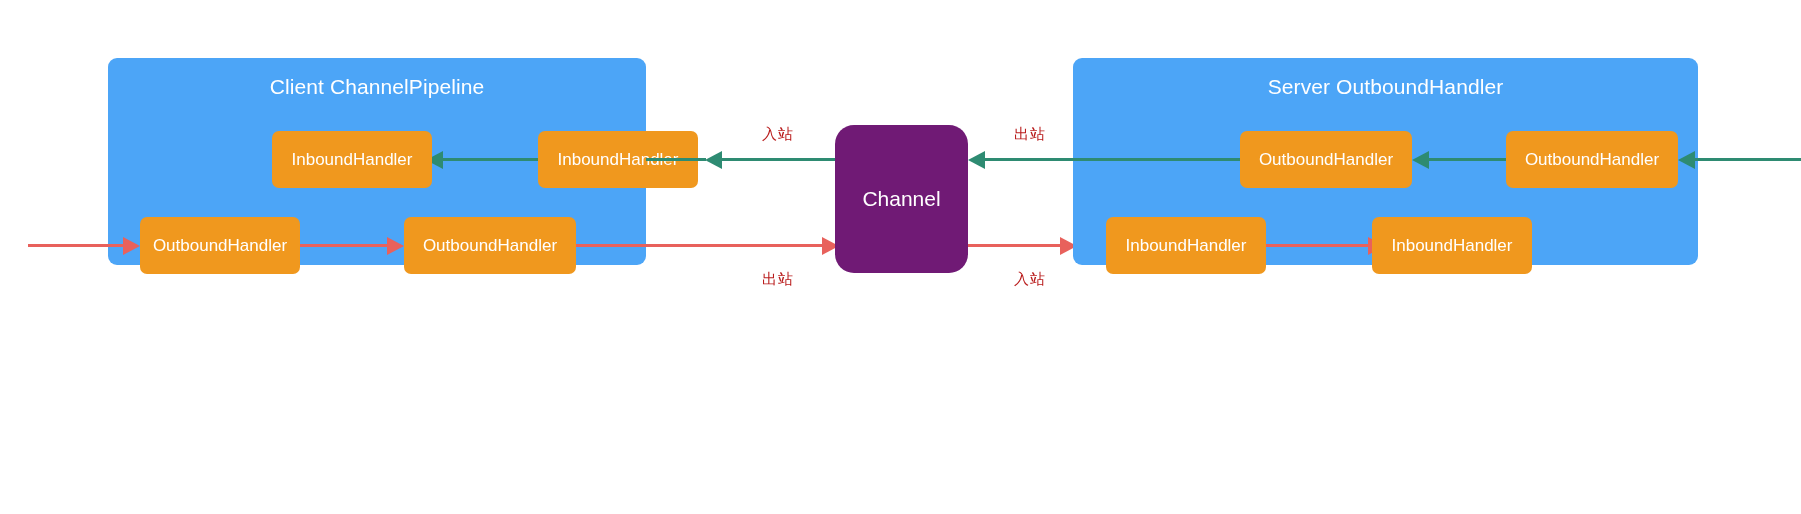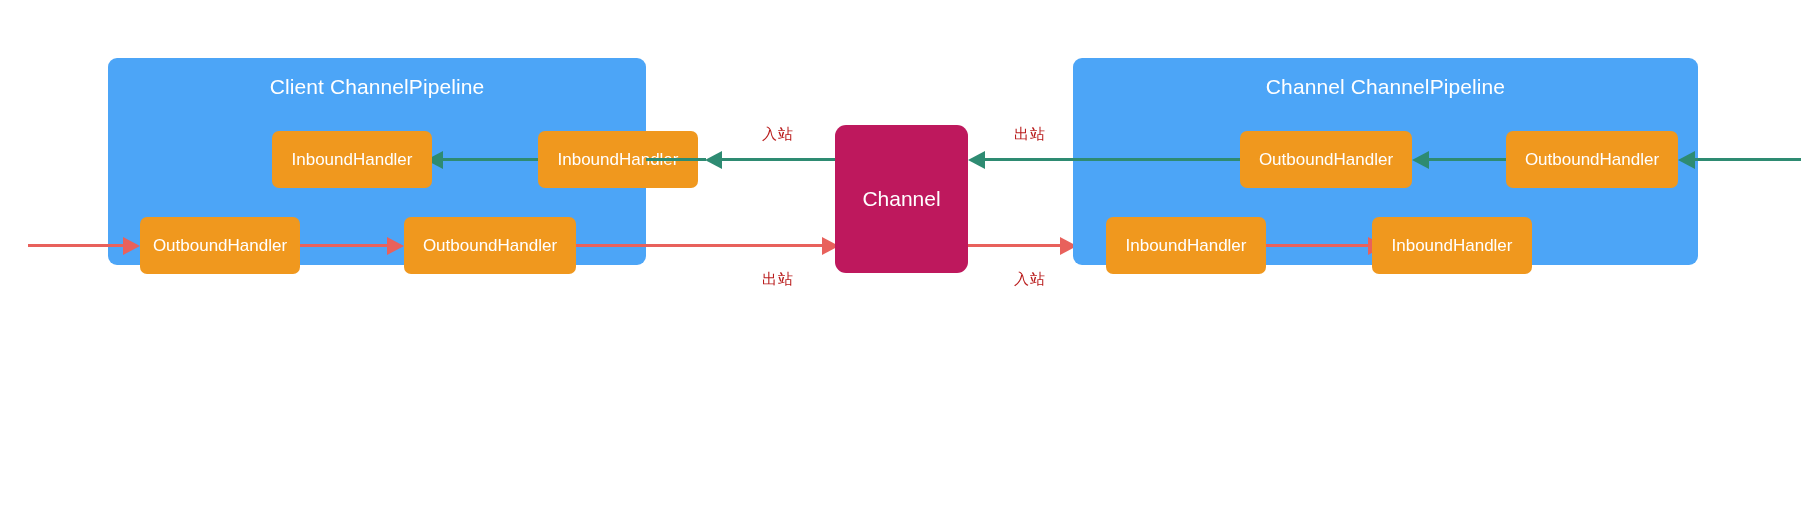--- a/index.html
+++ b/index.html
@@ -50,22 +50,22 @@
     color: #ffffff;
     font-size: 17px;
     font-weight: 400;
     white-space: nowrap;
     box-sizing: border-box;
   }
 
   
   .channel {
     position: absolute;
-    background: #be185d;
-    border-radius: 11px;
+    background: #701a75;
+    border-radius: 19px;
     display: flex;
     align-items: center;
     justify-content: center;
     color: #ffffff;
     font-size: 21px;
     font-weight: 400;
     white-space: nowrap;
     box-sizing: border-box;
   }
 
@@ -161,21 +161,21 @@
   <div class="arrow-head green left" style="left:968px; top:151px;"></div>
 
   <div class="flow-label" style="left:1014px; top:125px;">出站</div>
 
   <div class="arrow-line red" style="left:968px; top:244px; width:92px;"></div>
   <div class="arrow-head red right" style="left:1060px; top:237px;"></div>
 
   <div class="flow-label" style="left:1014px; top:270px;">入站</div>
 
   <div class="pipeline" style="left:1073px; top:58px; width:625px; height:207px;">
-    <div class="pipeline-title">Channel ChannelPipeline</div>
+    <div class="pipeline-title">Server OutboundHandler</div>
   </div>
 
   <div class="arrow-line green" style="left:1073px; top:158px; width:167px;"></div>
 
   <div class="handler" style="left:1240px; top:131px; width:172px; height:57px;">OutboundHandler</div>
 
   <div class="arrow-line green" style="left:1429px; top:158px; width:77px;"></div>
   <div class="arrow-head green left" style="left:1412px; top:151px;"></div>
 
   <div class="handler" style="left:1506px; top:131px; width:172px; height:57px;">OutboundHandler</div>

